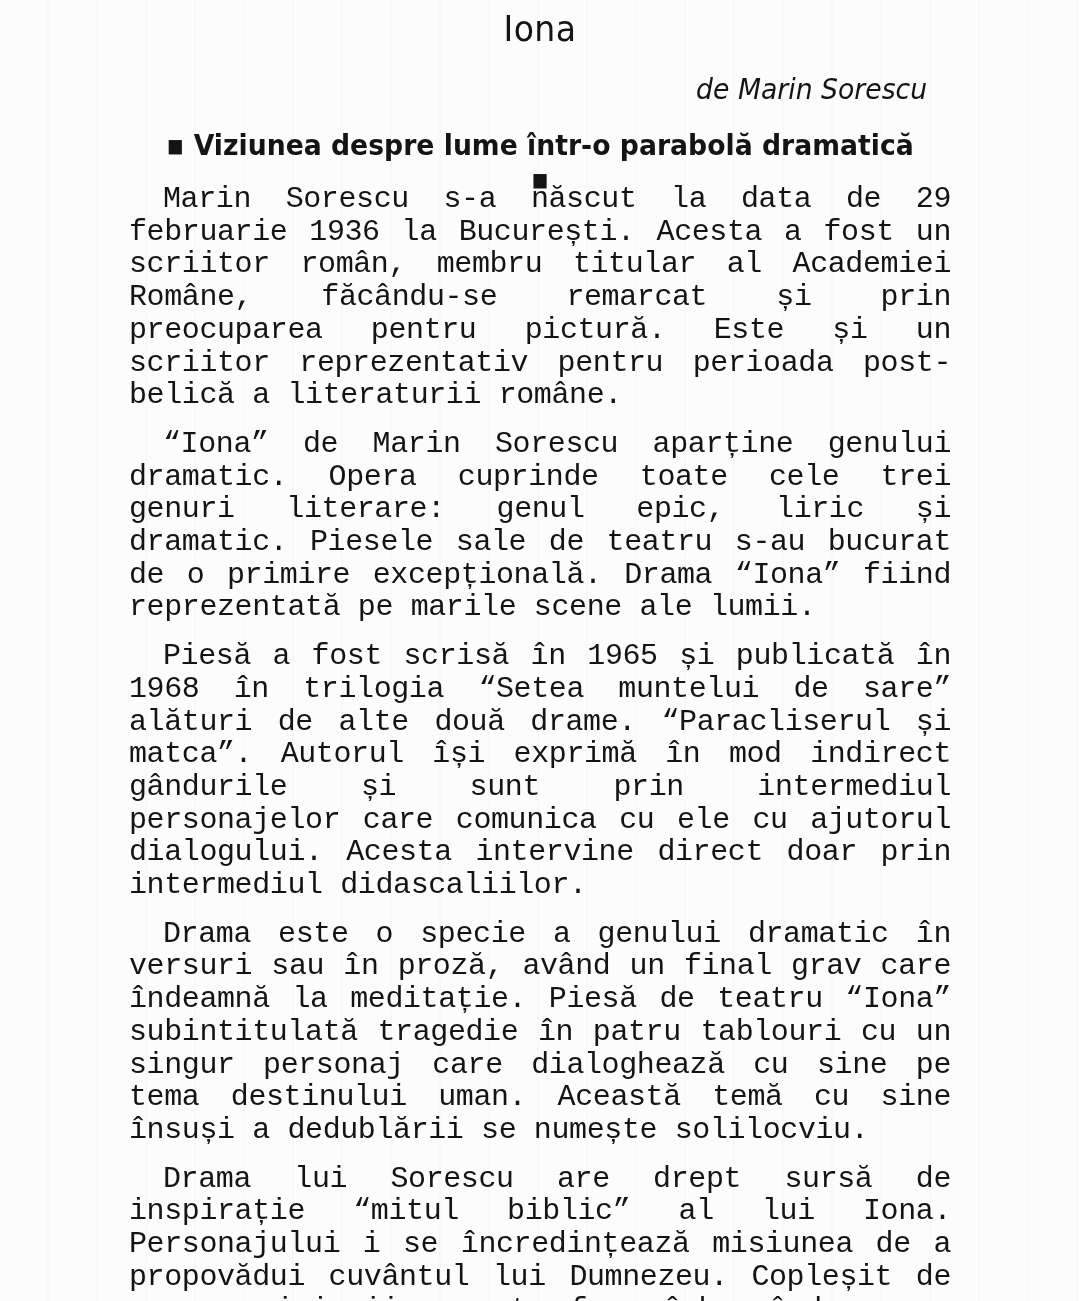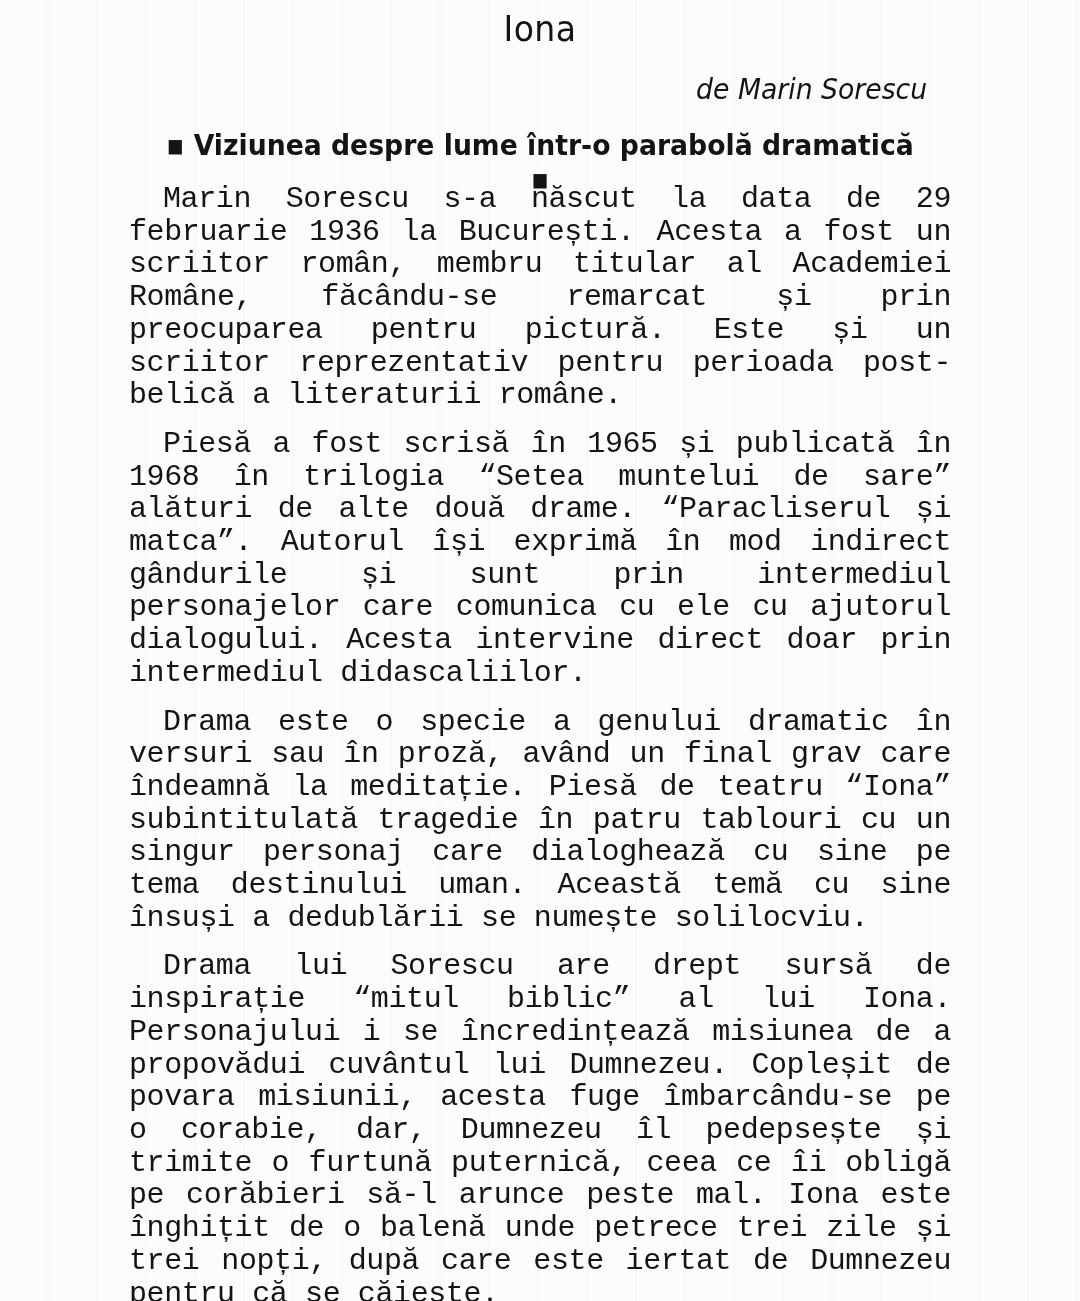--- a/index.html
+++ b/index.html
@@ -83,17 +83,18 @@
 
 <div class="page-lines"></div>
 
 <div class="doc">
   <h1 class="title">Iona</h1>
   <p class="author">de Marin Sorescu</p>
   <h2 class="subtitle">▪ Viziunea despre lume într-o parabolă dramatică ▪</h2>
 
   <div class="body">
     <p class="para">Marin Sorescu s-a născut la data de 29 februarie 1936 la București. Acesta a fost un scriitor român, membru titular al Academiei Române, făcându-se remarcat și prin preocuparea pentru pictură. Este și un scriitor reprezentativ pentru perioada post-belică a literaturii române.</p>
+    <p class="para">“Iona” de Marin Sorescu aparține genului dramatic. Opera cuprinde toate cele trei genuri literare: genul epic, liric și dramatic. Piesele sale de teatru s-au bucurat de o primire excepțională. Drama “Iona” fiind reprezentată pe marile scene ale lumii.</p>
     <p class="para">Piesă a fost scrisă în 1965 și publicată în 1968 în trilogia “Setea muntelui de sare” alături de alte două drame. “Paracliserul și matca”. Autorul își exprimă în mod indirect gândurile și sunt prin intermediul personajelor care comunica cu ele cu ajutorul dialogului. Acesta intervine direct doar prin intermediul didascaliilor.</p>
     <p class="para">Drama este o specie a genului dramatic în versuri sau în proză, având un final grav care îndeamnă la meditație. Piesă de teatru “Iona” subintitulată tragedie în patru tablouri cu un singur personaj care dialoghează cu sine pe tema destinului uman. Această temă cu sine însuși a dedublării se numește solilocviu.</p>
     <p class="para">Drama lui Sorescu are drept sursă de inspirație “mitul biblic” al lui Iona. Personajului i se încredințează misiunea de a propovădui cuvântul lui Dumnezeu. Copleșit de povara misiunii, acesta fuge îmbarcându-se pe o corabie, dar, Dumnezeu îl pedepsește și trimite o furtună puternică, ceea ce îi obligă pe corăbieri să-l arunce peste mal. Iona este înghițit de o balenă unde petrece trei zile și trei nopți, după care este iertat de Dumnezeu pentru că se căiește.</p>
   </div>
 </div>
 
 </body></html>

